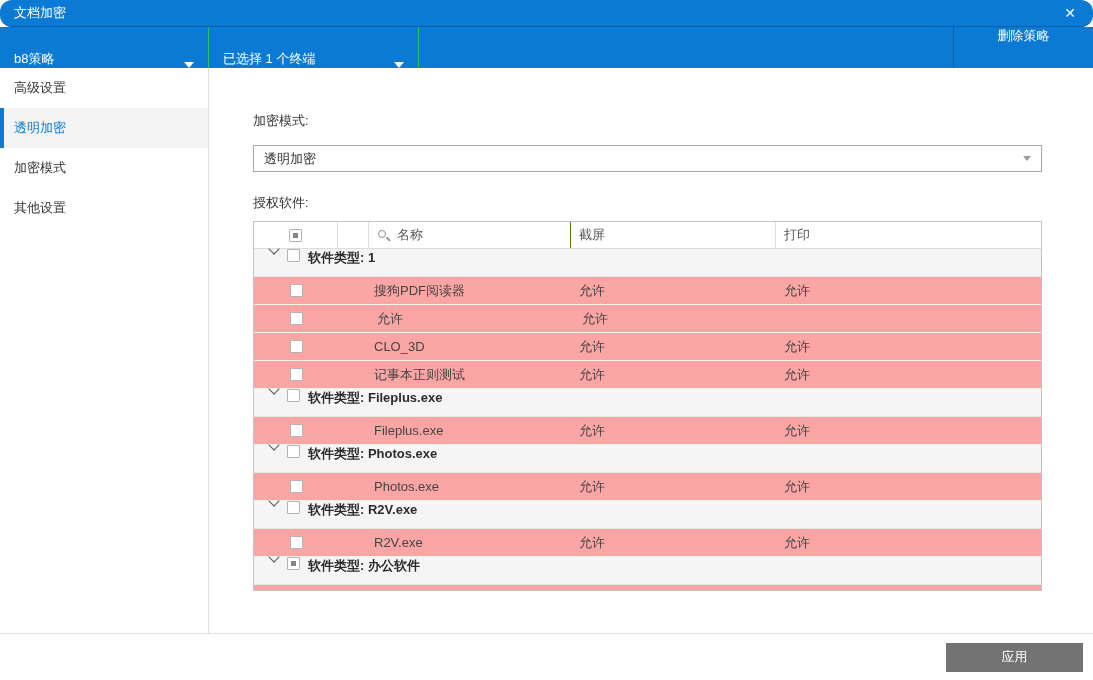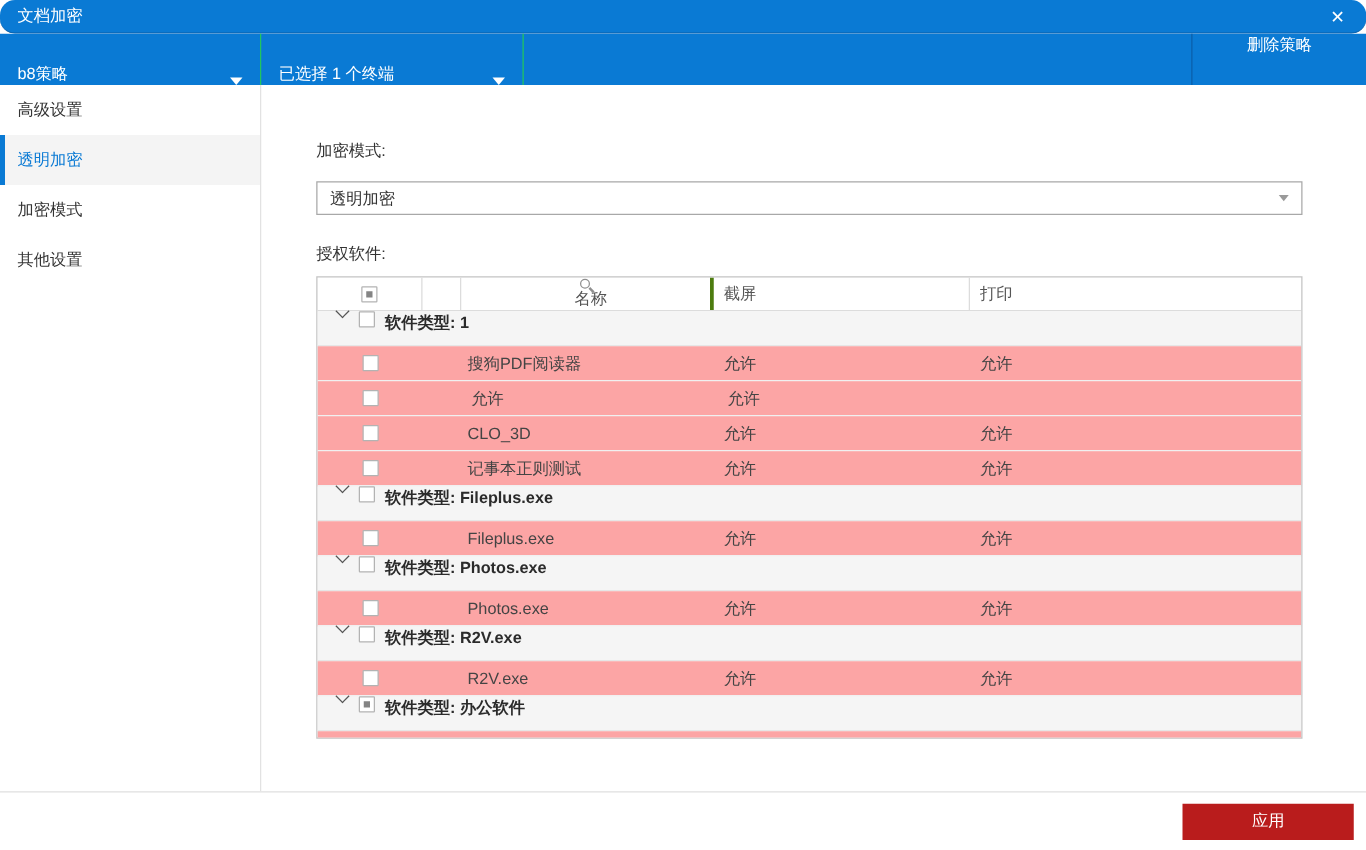--- a/index.html
+++ b/index.html
@@ -39,21 +39,21 @@
   .sel-caret { width:0; height:0; border-left:4px solid transparent; border-right:4px solid transparent;
     border-top:5px solid #9a9a9a; }
   .field-label.second { margin-top:22px; }
 
   
   .sw-table { margin-top:9px; border:1px solid #c3c3c3; height:370px; overflow:hidden; }
   .thead { height:27px; display:flex; align-items:stretch; border-bottom:1px solid #dcdcdc; color:#555; }
   .th { display:flex; align-items:center; }
   .th-check { width:84px; justify-content:center; border-right:1px solid #dcdcdc; }
   .th-expand { width:31px; border-right:1px solid #dcdcdc; }
-  .th-name { width:202px; padding-left:8px; border-right:3px solid #4d7c0f;flex-direction:column; }
+  .th-name { width:202px; padding-left:8px; border-right:1px solid #4d7c0f; }
   .th-screen { width:205px; padding-left:8px; border-right:1px solid #dcdcdc; }
   .th-print { flex:1; padding-left:8px; }
 
   .checkbox { width:13px; height:13px; border:1px solid #b3b3b3; background:#fff; border-radius:1px;
     display:inline-block; flex:0 0 auto; cursor:pointer; }
   .checkbox.ind::after { content:""; display:block; width:5px; height:5px; background:#848484;
     margin:3px 0 0 3px; }
 
   .search-icon { position:relative; width:13px; height:13px; margin-right:7px; }
   .search-icon .lens { position:absolute; left:1px; top:1px; width:8px; height:8px;
@@ -72,21 +72,21 @@
     background:#fca5a5; }
   .cell-check { width:84px; display:flex; justify-content:center; }
   .cell-expand { width:31px; }
   .cell-name { width:202px; padding-left:5px; color:#444; }
   .cell-screen { width:205px; padding-left:8px; color:#444; }
   .cell-print { flex:1; padding-left:8px; color:#444; }
 
   
   .footer { height:47px; border-top:1px solid #e0e0e0; display:flex; align-items:center;
     justify-content:flex-end; padding-right:10px; }
-  .apply-btn { width:137px; height:29px; background:#b91c1c; color:#fff; border:none;
+  .apply-btn { width:137px; height:29px; background:#737373; color:#fff; border:none;
     font-size:13px; font-family:inherit; cursor:pointer; }
 </style>
 </head>
 <body>
 
 <div class="titlebar">
   <span class="title">文档加密</span>
   <span class="close-btn">✕</span>
 </div>
 

